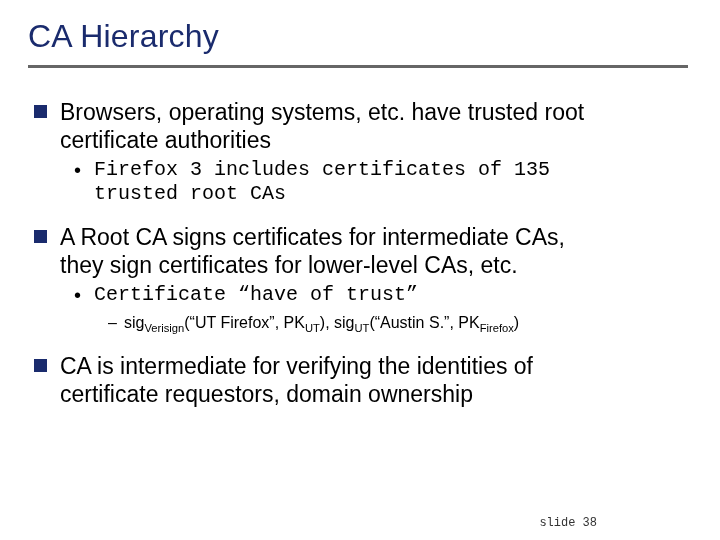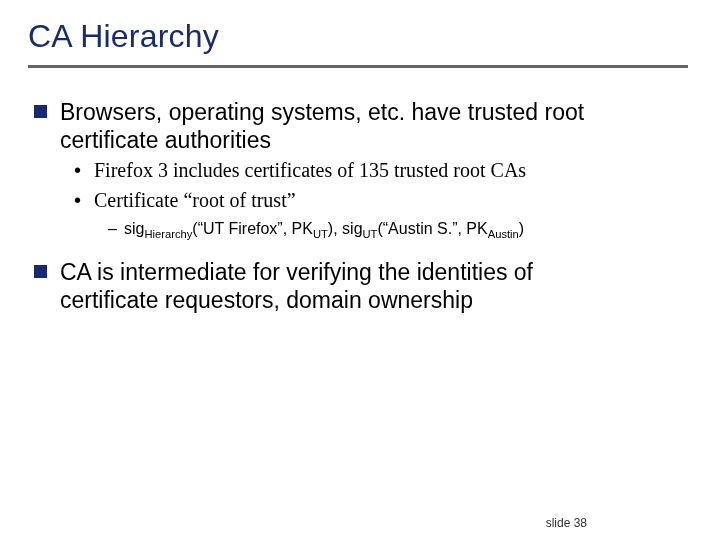--- a/index.html
+++ b/index.html
@@ -7,25 +7,25 @@
   .slide { width: 615px; height: 540px; position: relative; padding: 18px 28px 0 28px; }
   .title { font-size: 32px; color: #1a2b6d; font-weight: 400; letter-spacing: 0.2px; padding-bottom: 6px; }
   .rule { height: 3px; background: #666; margin-top: 4px; margin-bottom: 30px; width: 660px; }
   .content { padding-left: 6px; }
   .lvl1 { display: flex; align-items: flex-start; margin-top: 16px; margin-bottom: 2px; }
   .lvl1 .bullet-box { width: 26px; flex: 0 0 26px; padding-top: 7px; }
   .lvl1 .box-glyph { width: 13px; height: 13px; background: #1a2b6d; display: block; }
   .lvl1 .text { font-size: 23px; line-height: 1.22; }
   .lvl2 { display: flex; align-items: flex-start; margin-left: 40px; margin-top: 4px; margin-bottom: 6px; }
   .lvl2 .dot { width: 20px; flex: 0 0 20px; font-size: 20px; line-height: 1.2; color: #000; }
-  .lvl2 .text { font-size: 20px; line-height: 1.22; font-family: Liberation Serif, serif; }
+  .lvl2 .text { font-size: 20px; line-height: 1.22; font-family: Liberation Mono, monospace; }
   .lvl3 { display: flex; align-items: flex-start; margin-left: 74px; margin-top: 2px; margin-bottom: 2px; }
   .lvl3 .dash { width: 16px; flex: 0 0 16px; font-size: 16px; line-height: 1.3; }
   .lvl3 .text { font-size: 16px; line-height: 1.3; font-family: "Trebuchet MS", Verdana, sans-serif; }
-  .footer { position: absolute; bottom: 10px; right: 28px; font-size: 12px; color: #333; font-family: Liberation Sans, sans-serif; }
+  .footer { position: absolute; bottom: 10px; right: 18px; font-size: 12px; color: #333; font-family: Liberation Mono, monospace; }
   sub { font-size: 0.7em; vertical-align: sub; }
 </style>
 </head>
 <body>
 
 <div class="slide">
   <div class="title">CA Hierarchy</div>
   <div class="rule"></div>
 
   <div class="content">
@@ -34,28 +34,34 @@
       <span class="bullet-box">
           <span class="box-glyph"></span>
         </span>
       <span class="text">Browsers, operating systems, etc. have trusted root certificate authorities</span>
     </div>
     <div class="lvl2">
       <span class="dot">•</span>
       <span class="text">Firefox 3 includes certificates of 135 trusted root CAs</span>
     </div>
 
+    <div class="lvl1">
+      <span class="bullet-box">
+          <span class="box-glyph"></span>
+        </span>
+      <span class="text">A Root CA signs certificates for intermediate CAs, they sign certificates for lower-level CAs, etc.</span>
+    </div>
     <div class="lvl2">
       <span class="dot">•</span>
-      <span class="text">Certificate “root of trust”</span>
+      <span class="text">Certificate “have of trust”</span>
     </div>
     <div class="lvl3">
       <span class="dash">–</span>
       <span class="text">
-        <span>sig</span><sub>Hierarchy</sub><span>(“UT Firefox”, PK</span><sub>UT</sub><span>), sig</span><sub>UT</sub><span>(“Austin S.”, PK</span><sub>Austin</sub><span>)</span>
+        <span>sig</span><sub>Verisign</sub><span>(“UT Firefox”, PK</span><sub>UT</sub><span>), sig</span><sub>UT</sub><span>(“Austin S.”, PK</span><sub>Firefox</sub><span>)</span>
       </span>
     </div>
 
     <div class="lvl1">
       <span class="bullet-box">
           <span class="box-glyph"></span>
         </span>
       <span class="text">CA is intermediate for verifying the identities of certificate requestors, domain ownership</span>
     </div>
 

